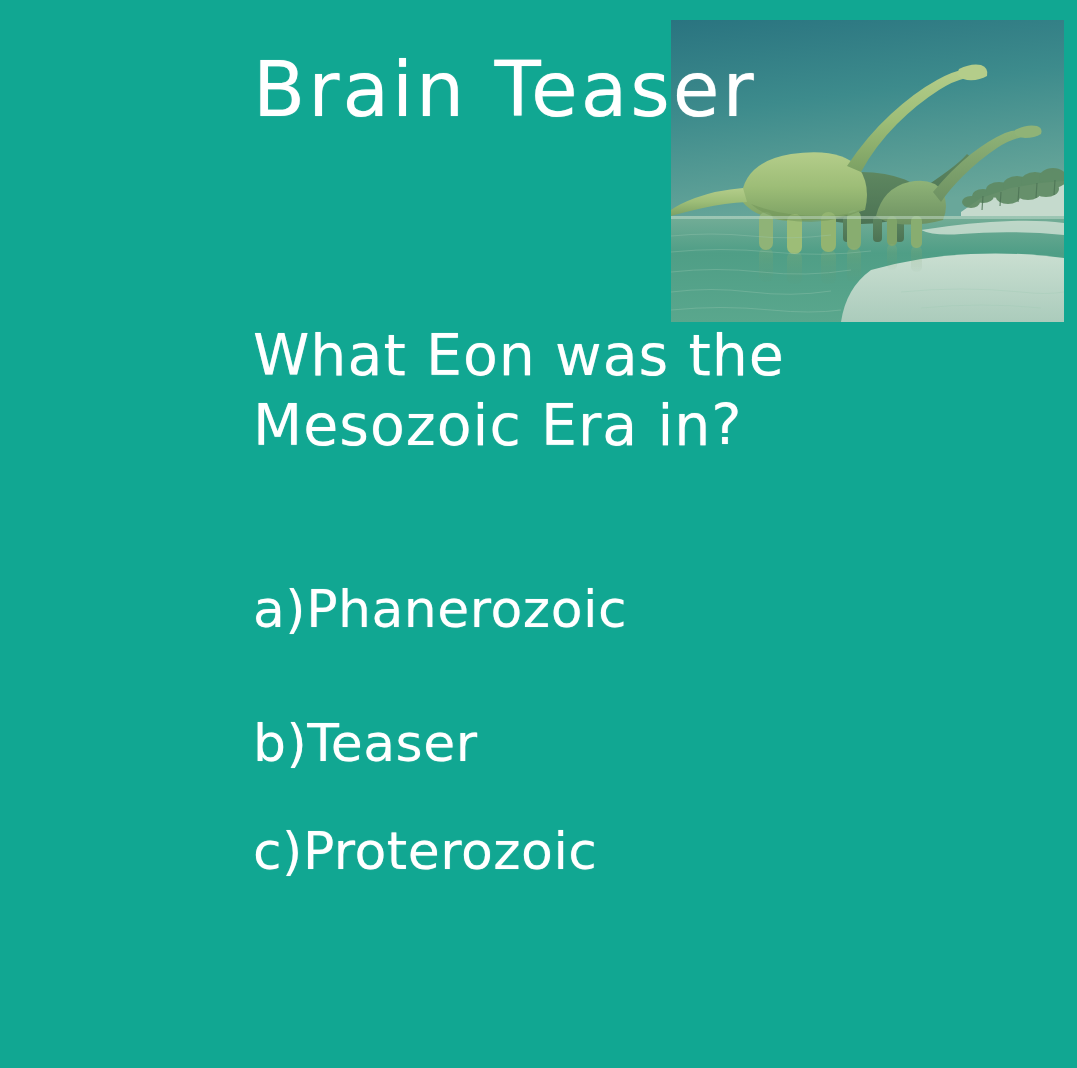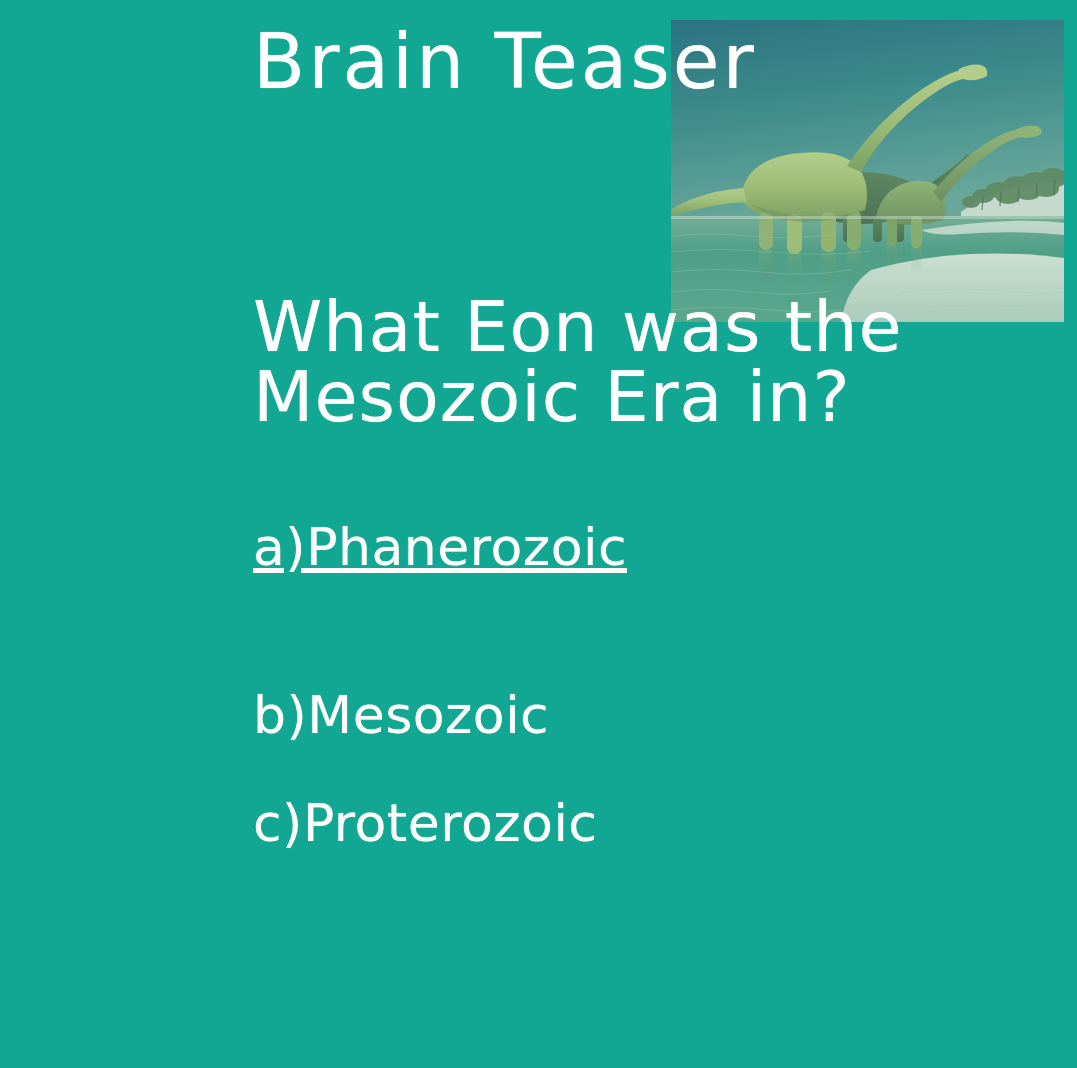--- a/index.html
+++ b/index.html
@@ -36,48 +36,49 @@
 
   
   .txt {
     position: absolute;
     color: #ffffff;
     font-family: "DejaVu Sans", sans-serif;
     font-weight: 400;
     letter-spacing: 0.5px;
     white-space: pre;
     text-shadow: 0 0 1px rgba(255,255,255,0.55);
+    margin-top: 28px;
   }
 
   #title {
     left: 253px;
     top: 16px;
     font-size: 76px;
     line-height: 92px;
     letter-spacing: 3px;
     z-index: 5;
   }
 
   #question {
     left: 253px;
     top: 292px;
-    font-size: 70px;
+    font-size: 57px;
     line-height: 70px;
     letter-spacing: 1px;
     z-index: 5;
   }
 
   .option {
     left: 253px;
     font-size: 52px;
     line-height: 62px;
     letter-spacing: 0.5px;
     z-index: 5;
   }
-  #option-a { top: 516px; text-decoration: underline; }
+  #option-a { top: 550px; }
   #option-b { top: 684px; }
   #option-c { top: 792px; }
 </style>
 </head>
 <body>
 
 <div id="slide" style="background: rgb(17, 167, 146);">
 
   <div class="picture">
     <svg class="pic-svg" viewBox="0 0 393 302" preserveAspectRatio="none">
@@ -202,17 +203,17 @@
     </svg>
   </div>
 
   <div class="txt" id="title">Brain Teaser</div>
 
   <div class="txt" id="question">What Eon was the
 Mesozoic Era in?</div>
 
   <div class="txt option" id="option-a">a)Phanerozoic</div>
 
-  <div class="txt option" id="option-b">b)Mesozoic</div>
+  <div class="txt option" id="option-b">b)Teaser</div>
 
   <div class="txt option" id="option-c">c)Proterozoic</div>
 
 </div>
 
 </body></html>

